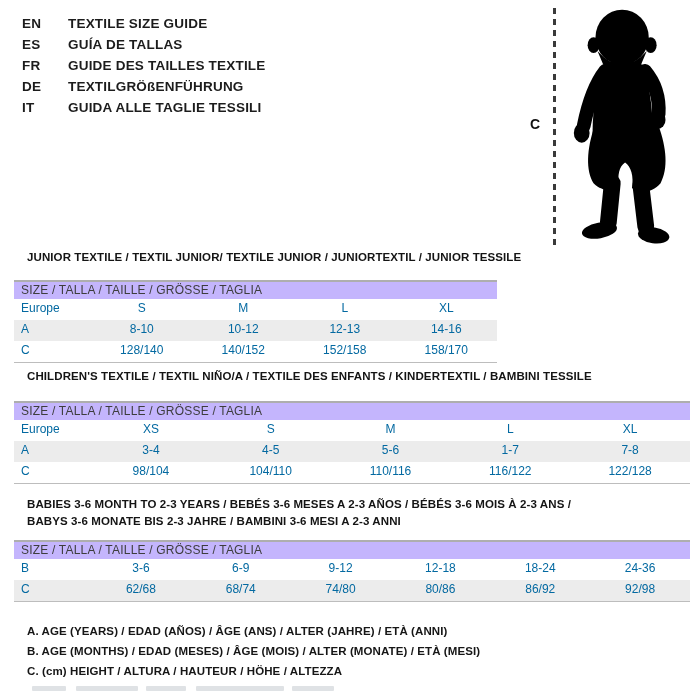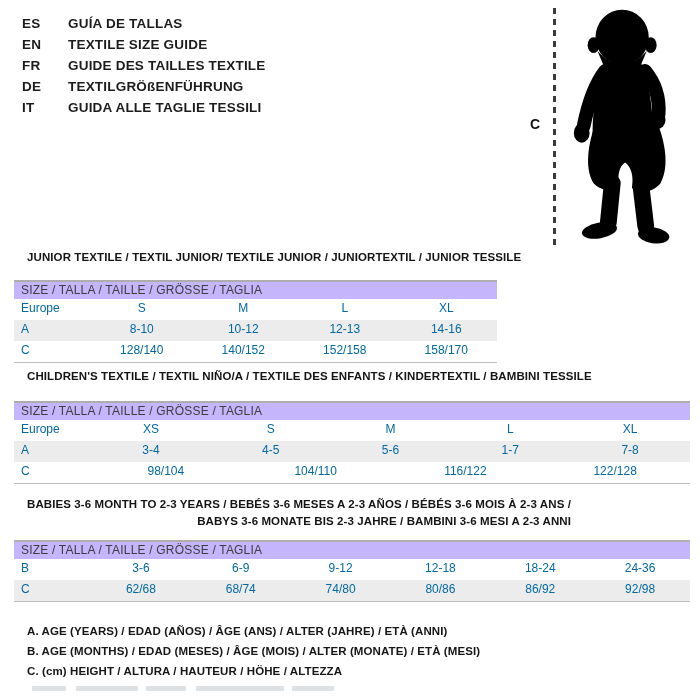--- a/index.html
+++ b/index.html
@@ -19,21 +19,21 @@
   .measure-line{
     position:absolute;left:33px;top:8px;width:3px;height:238px;
     background:repeating-linear-gradient(to bottom,#3a3a3a 0 6px,transparent 6px 11px);
   }
   .measure-label{position:absolute;left:10px;top:116px;font-weight:700;font-size:14px;color:#111;}
   .silhouette{position:absolute;left:42px;top:6px;}
 
   
   .section-title{
     position:absolute;left:27px;font-weight:700;font-size:11.5px;color:#141414;
-    letter-spacing:.1px;white-space:pre-line;line-height:17px;text-align:right;
+    letter-spacing:.1px;white-space:pre-line;line-height:17px;
   }
   .size-table{position:absolute;left:14px;}
   .thead{
     height:17px;line-height:17px;background:#c4b5fd;border-top:2px solid #aeaeae;
     padding-left:7px;font-size:12px;color:#3d3d3d;letter-spacing:.2px;
   }
   .tbody{border-bottom:1px solid #bdbdbd;}
   .trow{display:flex;height:21px;line-height:19px;font-size:12px;color:#0369a1;}
   .trow.shaded{background:#ececec;}
   .tlabel{width:70px;padding-left:7px;text-align:left;}
@@ -49,26 +49,26 @@
   .frag-2{left:76px;width:62px;}
   .frag-3{left:146px;width:40px;}
   .frag-4{left:196px;width:88px;}
   .frag-5{left:292px;width:42px;}
 </style>
 </head>
 <body>
 
 <div class="lang-block">
   <div class="lang-row">
+    <span class="lang-code">EN</span>
+    <span class="lang-text">TEXTILE SIZE GUIDE</span>
+  </div>
+  <div class="lang-row">
     <span class="lang-code">ES</span>
     <span class="lang-text">GUÍA DE TALLAS</span>
-  </div>
-  <div class="lang-row">
-    <span class="lang-code">EN</span>
-    <span class="lang-text">TEXTILE SIZE GUIDE</span>
   </div>
   <div class="lang-row">
     <span class="lang-code">FR</span>
     <span class="lang-text">GUIDE DES TAILLES TEXTILE</span>
   </div>
   <div class="lang-row">
     <span class="lang-code">DE</span>
     <span class="lang-text">TEXTILGRÖßENFÜHRUNG</span>
   </div>
   <div class="lang-row">
@@ -152,20 +152,21 @@
         <div class="tcell">3-4</div>
         <div class="tcell">4-5</div>
         <div class="tcell">5-6</div>
         <div class="tcell">1-7</div>
         <div class="tcell">7-8</div>
       </div>
       <div class="trow">
         <div class="tlabel">C</div>
         <div class="tcell">98/104</div>
         <div class="tcell">104/110</div>
+        <div class="tcell">110/116</div>
         <div class="tcell">116/122</div>
         <div class="tcell">122/128</div>
       </div>
     </div>
 </div>
 
 <div class="section-title" style="top:496px;max-width:640px;">BABIES 3-6 MONTH TO 2-3 YEARS / BEBÉS 3-6 MESES A 2-3 AÑOS / BÉBÉS 3-6 MOIS À 2-3 ANS /
 BABYS 3-6 MONATE BIS 2-3 JAHRE / BAMBINI 3-6 MESI A 2-3 ANNI</div>
 <div class="size-table" style="top:540px;width:676px;">
   <div class="thead">SIZE / TALLA / TAILLE / GRÖSSE / TAGLIA</div>

